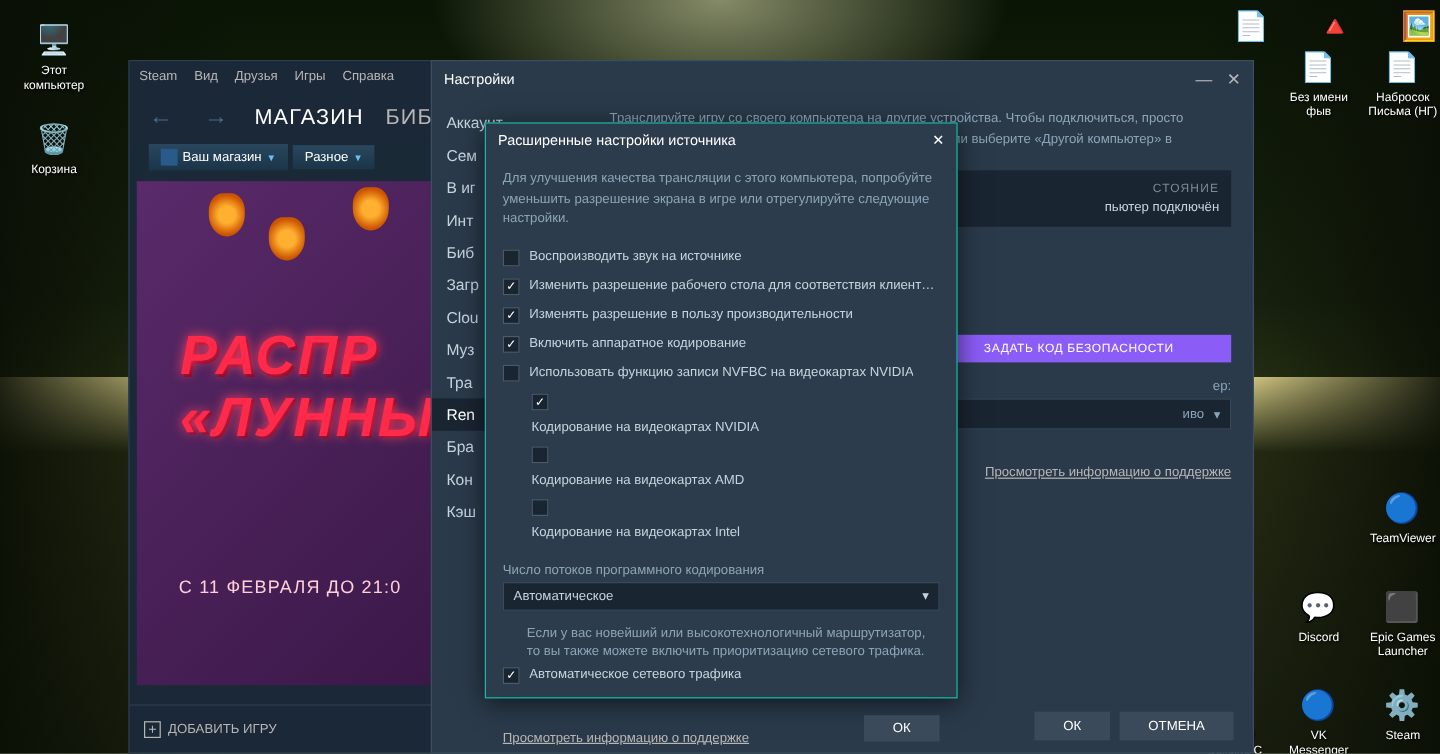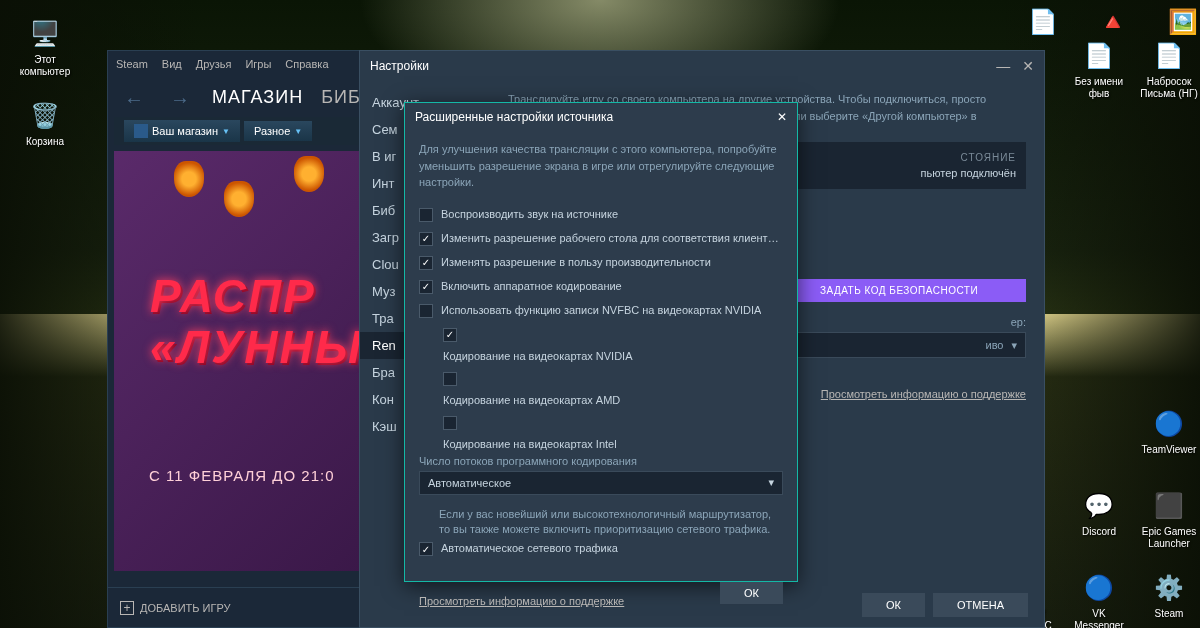--- a/index.html
+++ b/index.html
@@ -37,21 +37,21 @@
 .nav-arrow { color: #4c6b8a; font-size: 20px; cursor: pointer; padding: 0 4px; }
 .nav-tab { font-size: 18px; font-weight: 300; color: #b8b6b4; letter-spacing: 1px; cursor: pointer; }
 .nav-tab.active { color: #fff; }
 .steam-subnav { height: 28px; background: #1a2936; display: flex; align-items: center; padding: 0 10px; gap: 4px; margin: 0 6px; }
 .subtab { background: linear-gradient(to bottom,#2a475e,#1a3548); padding: 4px 10px; font-size: 11px; color: #fff; cursor: pointer; display: flex; align-items: center; gap: 4px; }
 .subtab .icon-sq { width: 14px; height: 14px; background: #2a5a8a; }
 .caret { font-size: 8px; color: #67c1f5; }
 .store-body { margin: 6px; height: 420px; position: relative; overflow: hidden;
   background: linear-gradient(135deg, #5a2a6a 0%, #3a1848 50%, #2a1038 100%); }
 .store-promo { position: absolute; left: 36px; top: 120px; color: #ff2a4a; font-size: 46px; font-weight: 900; font-style: italic; text-shadow: 0 0 10px #ff4060, 2px 2px 0 #800020; letter-spacing: 2px; line-height: 1.1; }
-.store-date { position: absolute; left: 35px; top: 316px; color: #ffd0d8; font-size: 15px; font-weight: 500; letter-spacing: 1px; }
+.store-date { position: absolute; left: 35px; top: 330px; color: #ffd0d8; font-size: 15px; font-weight: 500; letter-spacing: 1px; }
 .lantern { position: absolute; width: 30px; height: 36px; background: radial-gradient(circle,#ffb030 30%, #cc5500 70%); border-radius: 40% 40% 50% 50%; }
 .steam-footer { position: absolute; bottom: 0; left: 0; right: 0; height: 40px; display: flex; align-items: center; padding: 0 12px; border-top: 1px solid #2a3f52; }
 .add-game { display: flex; align-items: center; gap: 6px; font-size: 11px; color: #b8b6b4; cursor: pointer; }
 .add-game .plus { border: 1px solid #b8b6b4; width: 14px; height: 14px; display: flex; align-items: center; justify-content: center; font-size: 12px; }
 
 
 .settings-win {
   position: absolute; left: 359px; top: 50px; width: 686px; height: 578px;
   background: #2a3a4a; border: 1px solid #3a4f62;
 }
@@ -82,21 +82,21 @@
   background: #2d3c4c; border: 1px solid #14b8a6; box-shadow: 0 4px 20px rgba(0,0,0,0.6);
 }
 .adv-title { height: 28px; display: flex; align-items: center; justify-content: space-between; padding: 0 10px; font-size: 12px; color: #fff; }
 .adv-body { padding: 10px 14px; font-size: 11px; color: #8ba5b8; }
 .adv-desc { line-height: 1.5; margin-bottom: 12px; }
 .chk-row { display: flex; gap: 8px; padding: 5px 0; cursor: pointer; }
 .chk-row.indent { padding-left: 24px; flex-direction: column; }
 .chk { width: 14px; height: 14px; border: 1px solid #4a5a6a; background: #1a2532; display: flex; align-items: center; justify-content: center; font-size: 10px; color: #fff; flex-shrink: 0; }
 .chk.on::after { content: "✓"; }
 .chk-label { color: #c6d4df; white-space: nowrap; overflow: hidden; text-overflow: ellipsis; }
-.adv-sect-label { margin-bottom: 4px; color: #8ba5b8; }
+.adv-sect-label { margin-top: 14px; margin-bottom: 4px; color: #8ba5b8; }
 .adv-select { background: #1a2532; border: 1px solid #3a4a5a; height: 24px; display: flex; align-items: center; justify-content: space-between; padding: 0 8px; color: #c6d4df; font-size: 11px; cursor: pointer; }
 .adv-note { margin-top: 12px; line-height: 1.4; margin-left: 20px; }
 .adv-link { color: #b8b6b4; text-decoration: underline; cursor: pointer; display: inline-block; margin-top: 16px; }
 .adv-ok { float: right; background: #3a4a5a; padding: 5px 24px; color: #fff; font-size: 11px; cursor: pointer; margin-top: 12px; }
 </style>
 </head>
 <body>
 <div class="desktop-bg"></div>
 <div class="forest-left"></div>
 <div class="forest-right"></div>

